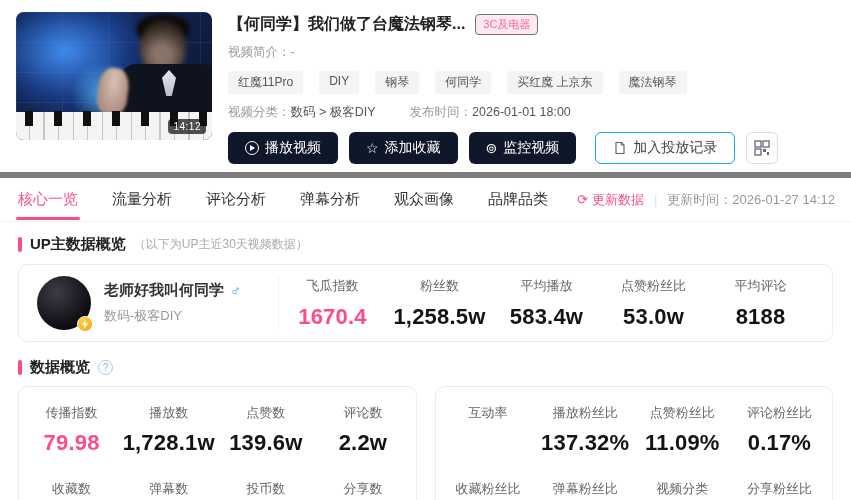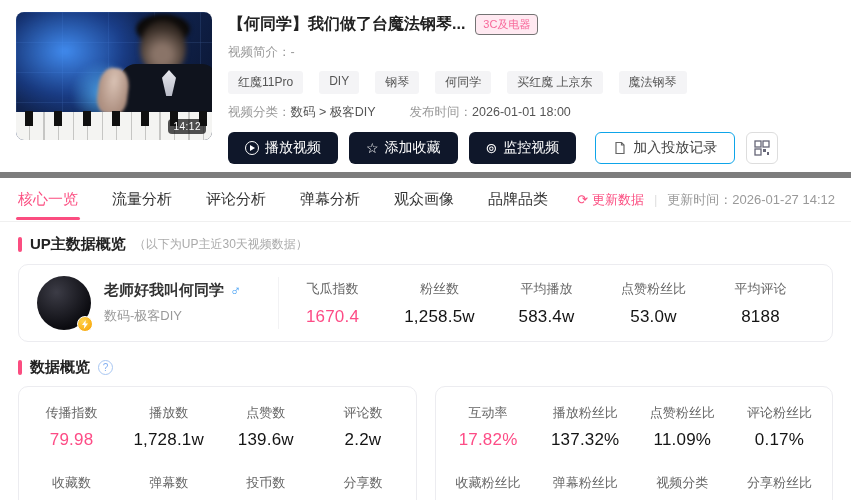--- a/index.html
+++ b/index.html
@@ -95,21 +95,21 @@
     background:radial-gradient(circle at 36% 30%,#3c3c46,#0b0b10 72%); flex-shrink:0; }
   .av-badge { position:absolute; right:-2px; bottom:-2px; width:16px; height:16px; border-radius:50%;
     background:radial-gradient(circle at 35% 30%,#ffd34d,#f7a000); border:1.5px solid #fff;
     display:flex; align-items:center; justify-content:center; }
   .up-name { font-size:15px; color:#333; font-weight:bold; display:flex; align-items:center; gap:6px; }
   .male { color:#4ba3f5; font-weight:normal; font-size:15px; }
   .up-cat { font-size:13px; color:#999; margin-top:7px; font-weight:normal; }
   .up-stats { flex:1; display:flex; }
   .stat-col { flex:1; text-align:center; }
   .stat-label { font-size:13px; color:#666; }
-  .stat-value { font-size:17px; font-weight:normal; color:#141414; margin-top:9px; letter-spacing:.2px; }
+  .stat-value { font-size:22px; font-weight:bold; color:#141414; margin-top:9px; letter-spacing:.2px; }
   .pink { color:#fd4c86 !important; }
 
   .cards-row { margin-top:9px; display:flex; gap:18px; }
   .data-card { flex:1; border:1px solid #ececf0; border-radius:10px;
     padding:17px 4px 18px 4px; display:grid; grid-template-columns:repeat(4,1fr); row-gap:24px; }
   .cell { text-align:center; }
   .cell .stat-value { margin-top:8px; }
 </style>
 </head>
 <body>
@@ -293,21 +293,20 @@
       </div>
       <div class="cell">
         <div class="stat-label">分享数</div>
 
       </div>
     </div>
 
     <div class="data-card">
       <div class="cell">
         <div class="stat-label">互动率</div>
-        <div class="stat-value pink">17.82%</div>
       </div>
       <div class="cell">
         <div class="stat-label">播放粉丝比</div>
         <div class="stat-value">137.32%</div>
       </div>
       <div class="cell">
         <div class="stat-label">点赞粉丝比</div>
         <div class="stat-value">11.09%</div>
       </div>
       <div class="cell">

